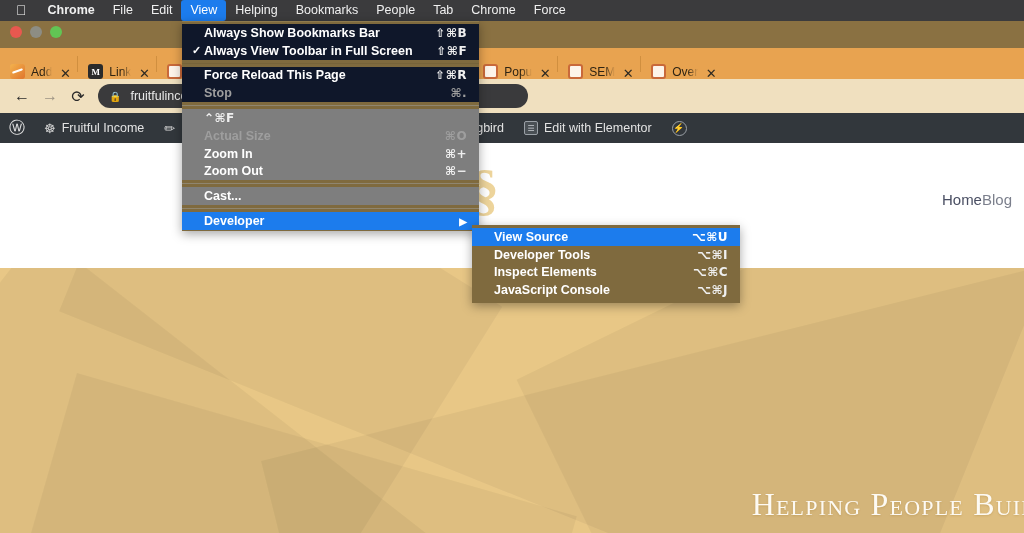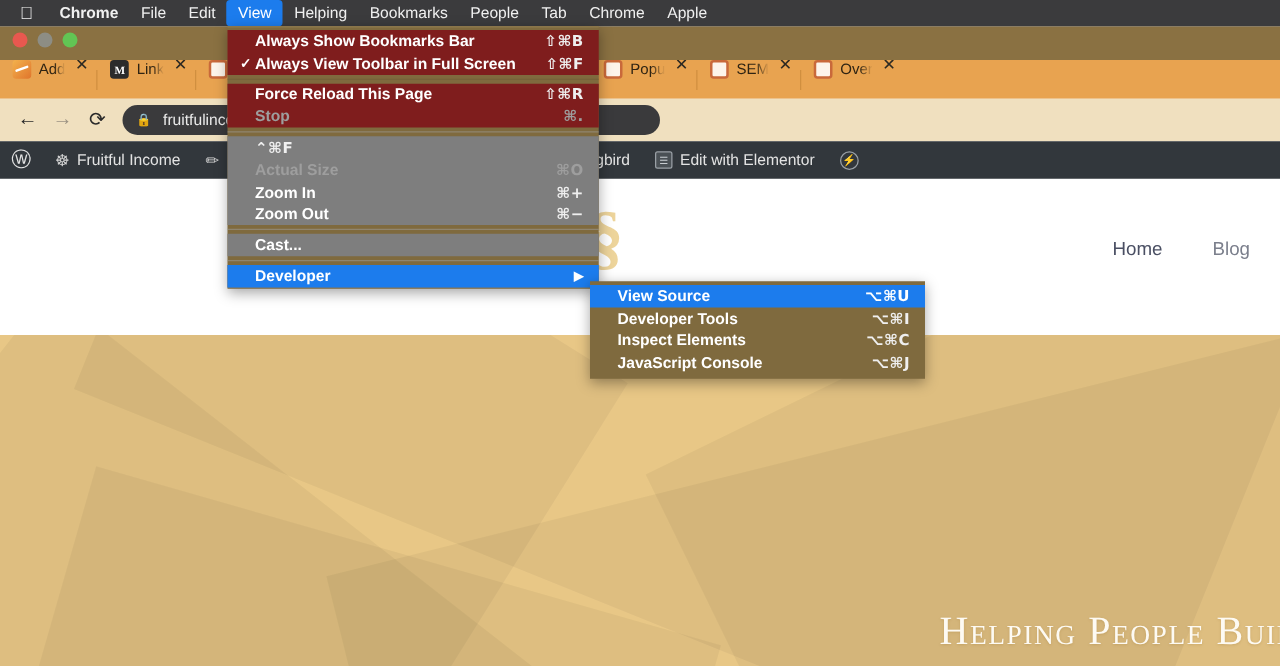--- a/index.html
+++ b/index.html
@@ -41,21 +41,21 @@
   .tl.yel{ background:#8d8d84; }
   .tl.grn{ background:#62c554; }
 
   .tabstrip {
     position:absolute; top:48px; left:0; width:1024px; height:31px;
     background:#e8a350;
     display:flex; align-items:center;
     overflow:hidden;
   }
   .tab {
-    display:flex; align-items:flex-start; height:31px;
+    display:flex; align-items:flex-end; height:31px;
     padding:0 6px 0 10px; flex:0 0 auto; position:relative;
   }
   .tab .favicon {
     width:15px; height:15px; flex:0 0 auto; margin-right:6px;
     border-radius:3px; display:flex; align-items:center; justify-content:center;
     font-size:9px; color:#fff; font-weight:bold; overflow:hidden;
   }
   .fav-circle { border:2px solid #c9693a; background:#fdf4ea; border-radius:50%; }
   .fav-gmail { background:#2b2b2b; color:#fff; font-family:"Liberation Serif",serif; font-size:11px; }
   .fav-yt { background:#e23b2e; border-radius:3px; position:relative; }
@@ -112,21 +112,21 @@
   }
 
   
   .page { position:absolute; top:143px; left:0; width:1024px; height:390px; background:#fff; }
   .site-header { position:absolute; top:0; left:0; width:1024px; height:125px; background:#fff; }
   .site-logo {
     position:absolute; left:470px; top:18px; width:42px; height:64px;
     color:#e0b24a; font-family:"Liberation Serif",serif; font-size:58px; line-height:58px;
     font-weight:bold; opacity:.55;
   }
-  .site-nav { position:absolute; right:24px; top:48px; display:flex; gap:40px; }
+  .site-nav { position:absolute; right:12px; top:48px; display:flex; }
   .site-nav a { font-size:15px; color:#4a4f63; text-decoration:none; }
   .site-nav a.muted { color:#7b7f8c;text-align:right; }
 
   .hero {
     position:absolute; top:125px; left:0; width:1024px; height:265px;
     background:#f3d08d;
     overflow:hidden;
   }
   .hero .facet { position:absolute; background:#000; opacity:.045; }
   .f1 { width:700px; height:700px; left:-330px; top:-200px; transform:rotate(32deg); opacity:.035; background:#fff; }
@@ -145,21 +145,21 @@
   }
 
   
   .menu {
     position:absolute; top:21px; left:182px; width:297px;
     background:#7f6a3e; z-index:70;
     box-shadow:0 3px 10px rgba(0,0,0,.35);
     padding:2px 0 1px 0;
     border-top:1px solid #8e7a4d;
   }
-  .menu .grp { background:#7f1d1d; }
+  .menu .grp { background:#0f172a; }
   .menu .grp.grey { background:#7e7e7e; }
   .mi {
     display:flex; align-items:center; height:17.8px;
     padding:0 12px 0 10px; position:relative;
     font-size:12.5px; color:#ffffff; white-space:nowrap;
     font-weight:bold;
   }
   .mi .check { width:12px; flex:0 0 auto; font-size:11px; color:#fff; }
   .mi .lbl { flex:1 1 auto; }
   .mi .key { font-size:12px; color:#efefef; letter-spacing:.4px; font-weight:bold;
@@ -190,21 +190,21 @@
     <span class="apple"></span>
     <span class="mb-item bold">Chrome</span>
     <span class="mb-item">File</span>
     <span class="mb-item">Edit</span>
     <span class="mb-item active">View</span>
     <span class="mb-item">Helping</span>
     <span class="mb-item">Bookmarks</span>
     <span class="mb-item">People</span>
     <span class="mb-item">Tab</span>
     <span class="mb-item">Chrome</span>
-    <span class="mb-item">Apple</span>
+    <span class="mb-item">Force</span>
   </div>
 
   <div class="chrome-top"></div>
   <div class="traffic">
     <span class="tl red"></span>
     <span class="tl yel"></span>
     <span class="tl grn"></span>
   </div>
 
   <div class="tabstrip" id="tabstrip">

